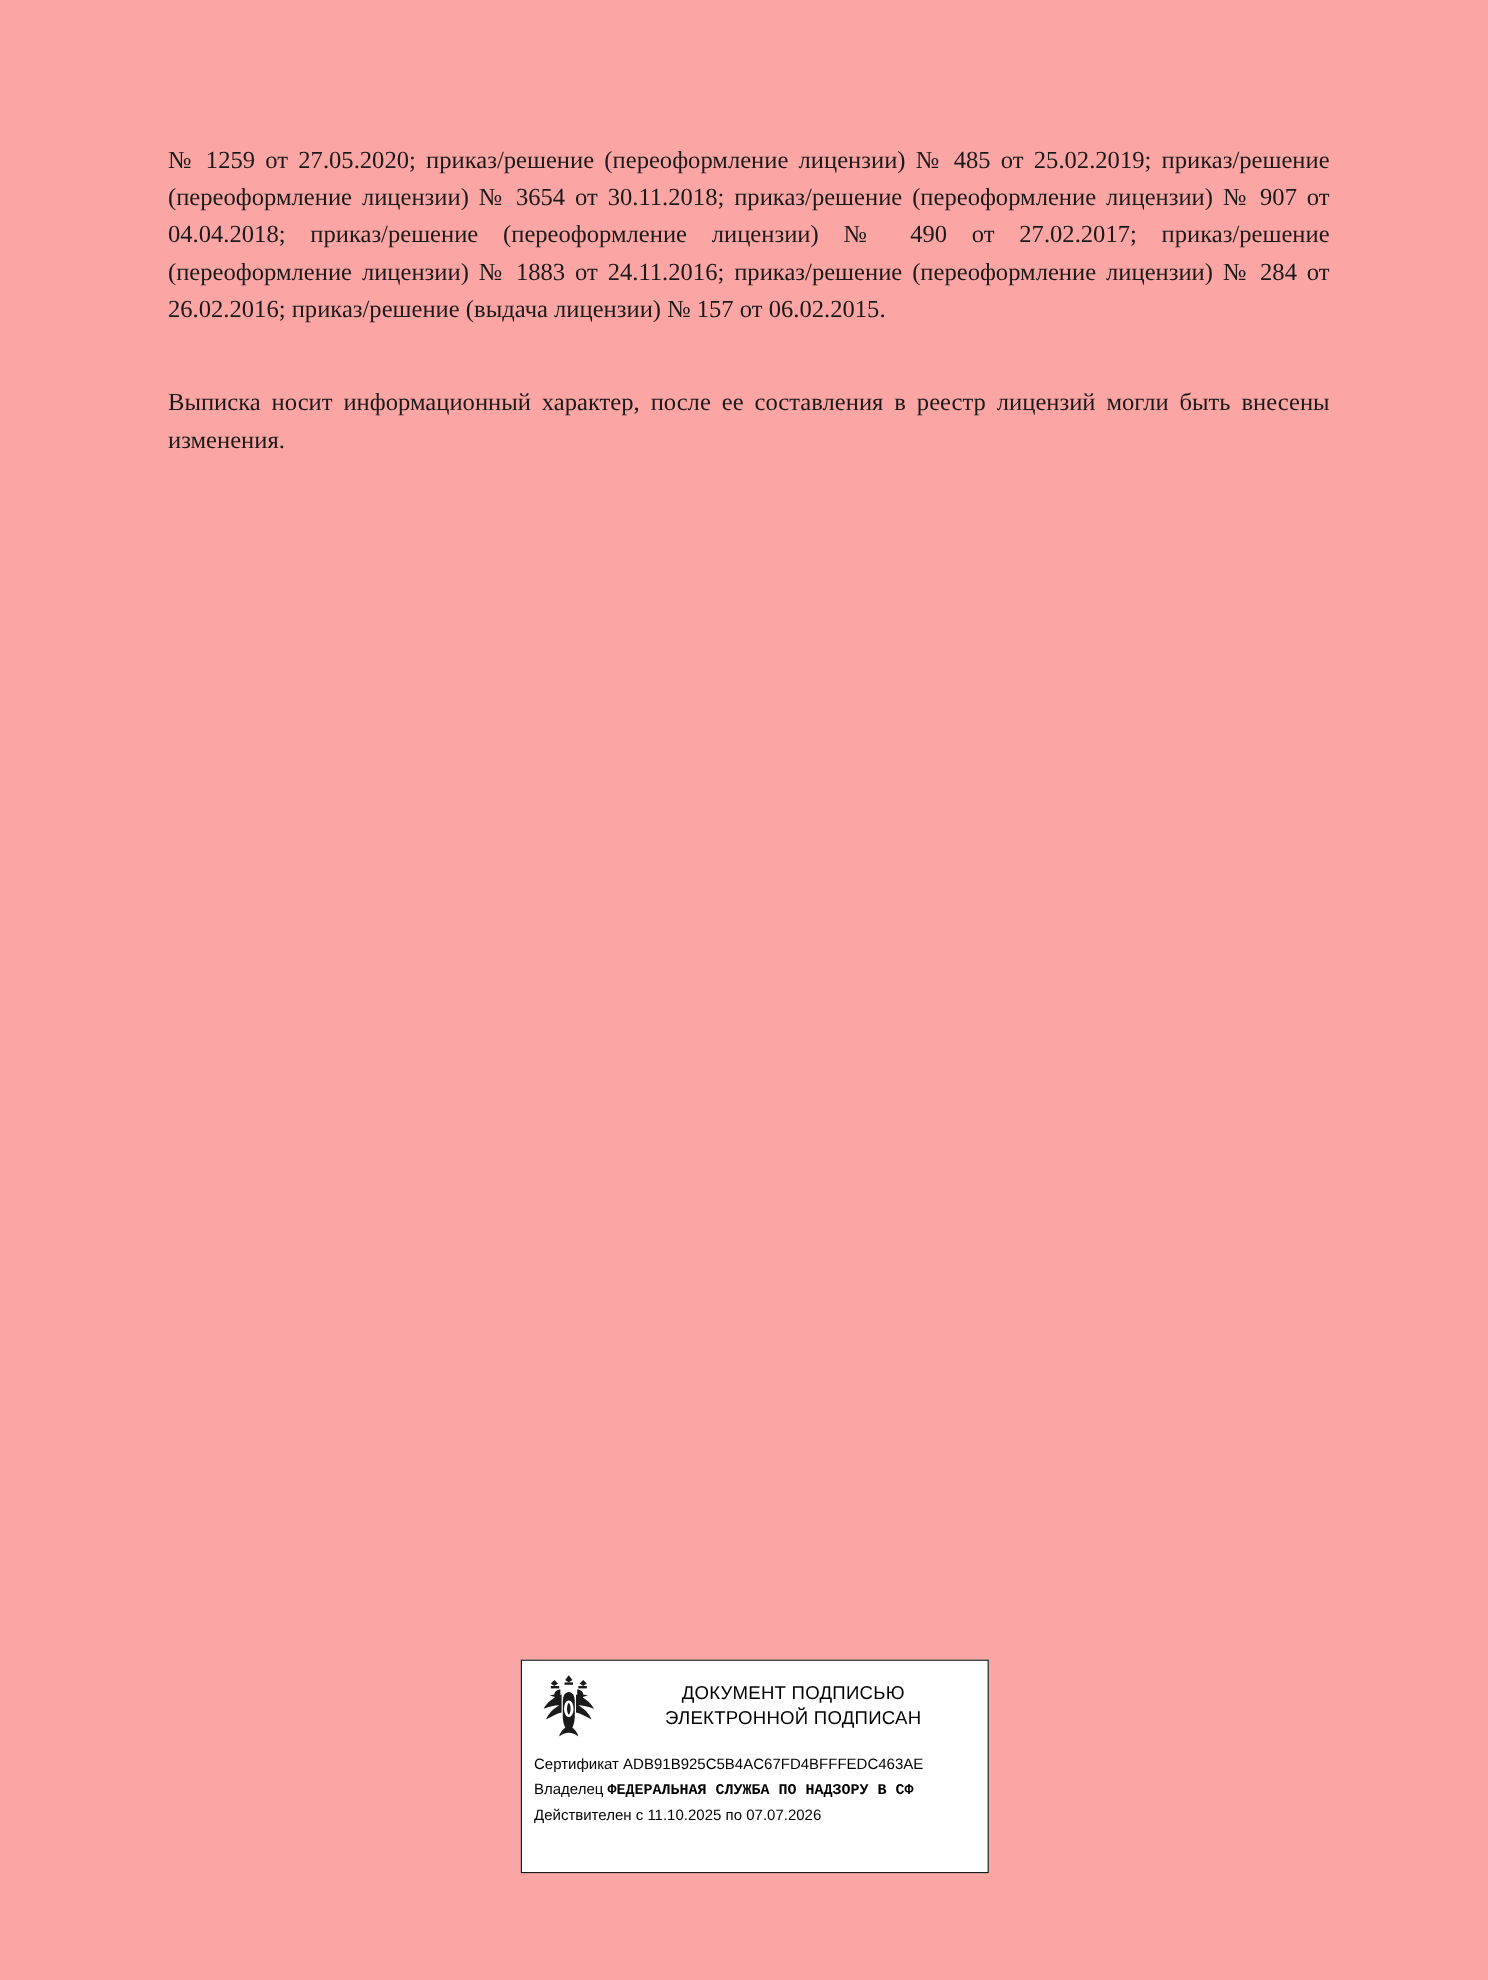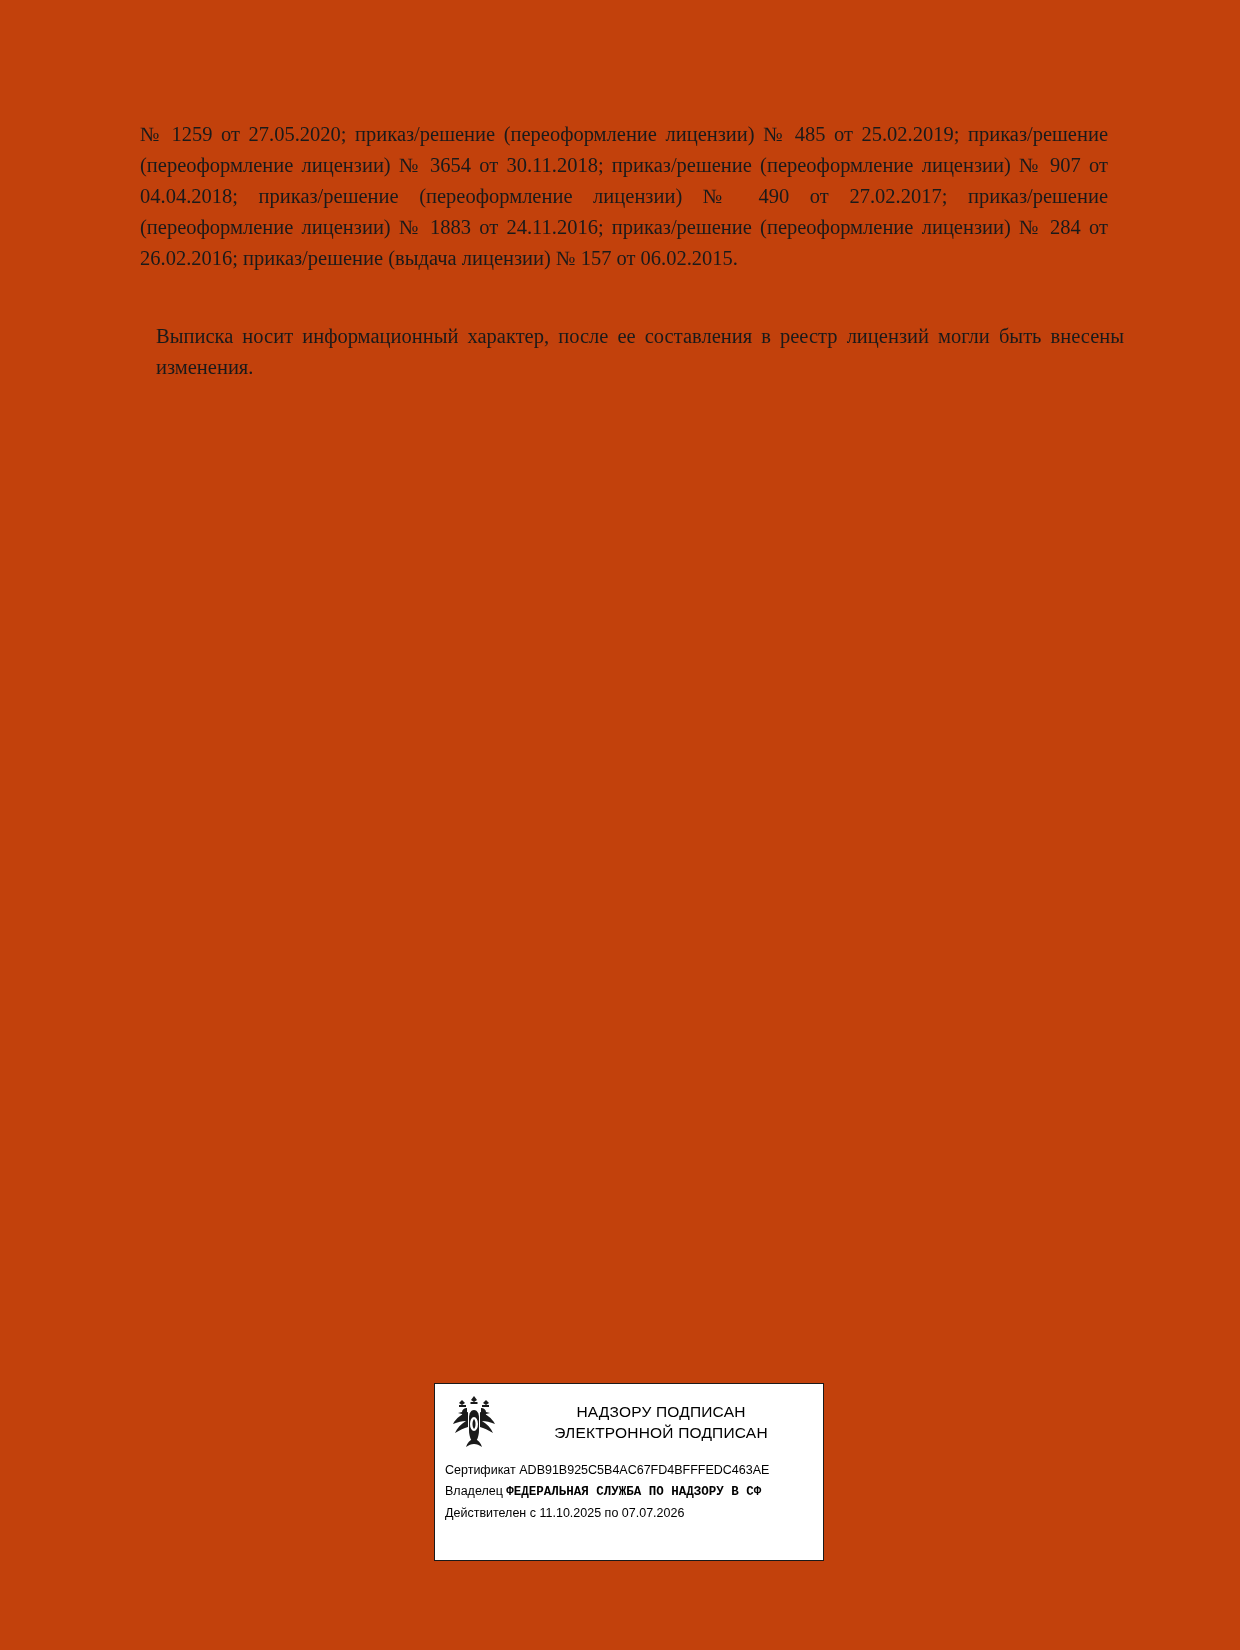--- a/index.html
+++ b/index.html
@@ -4,36 +4,36 @@
 <style>
   html, body {
     margin: 0;
     padding: 0;
     background: #ffffff;
   }
   .page {
     position: relative;
     width: 1240px;
     height: 1650px;
-    background: #c2410c;
+    background: #fca5a5;
     font-family: "Liberation Serif", "DejaVu Serif", serif;
     color: #000000;
     overflow: hidden;
   }
   .body-text {
     position: absolute;
     left: 140px;
     width: 968px;
     font-size: 20.5px;
     line-height: 31px;
     text-align: justify;
     color: #1a1a1a;
   }
   #para-1 { top: 98px; }
-  #para-2 { top: 300px; margin-left: 16px; }
+  #para-2 { top: 300px; }
 
   
   .signature-stamp {
     position: absolute;
     left: 434px;
     top: 1383px;
     width: 390px;
     height: 178px;
     border: 1.5px solid #1a1a1a;
     box-sizing: border-box;
@@ -106,21 +106,21 @@
           </g>
           <g fill="#ffffff">
             <ellipse cx="25" cy="30" rx="4" ry="7"></ellipse>
           </g>
           <g fill="#1a1a1a">
             <path d="M25 25 c2 2 2 8 0 10 c-2 -2 -2 -8 0 -10z"></path>
           </g>
         </svg>
       </div>
       <div class="stamp-title">
-        <div>НАДЗОРУ ПОДПИСАН</div>
+        <div>ДОКУМЕНТ ПОДПИСЬЮ</div>
         <div>ЭЛЕКТРОННОЙ ПОДПИСАН</div>
       </div>
     </div>
     <div class="stamp-lines">
       <div>
         <span class="lbl">Сертификат</span>
         <span class="val">ADB91B925C5B4AC67FD4BFFFEDC463AE</span>
       </div>
       <div>
         <span class="lbl">Владелец</span>

